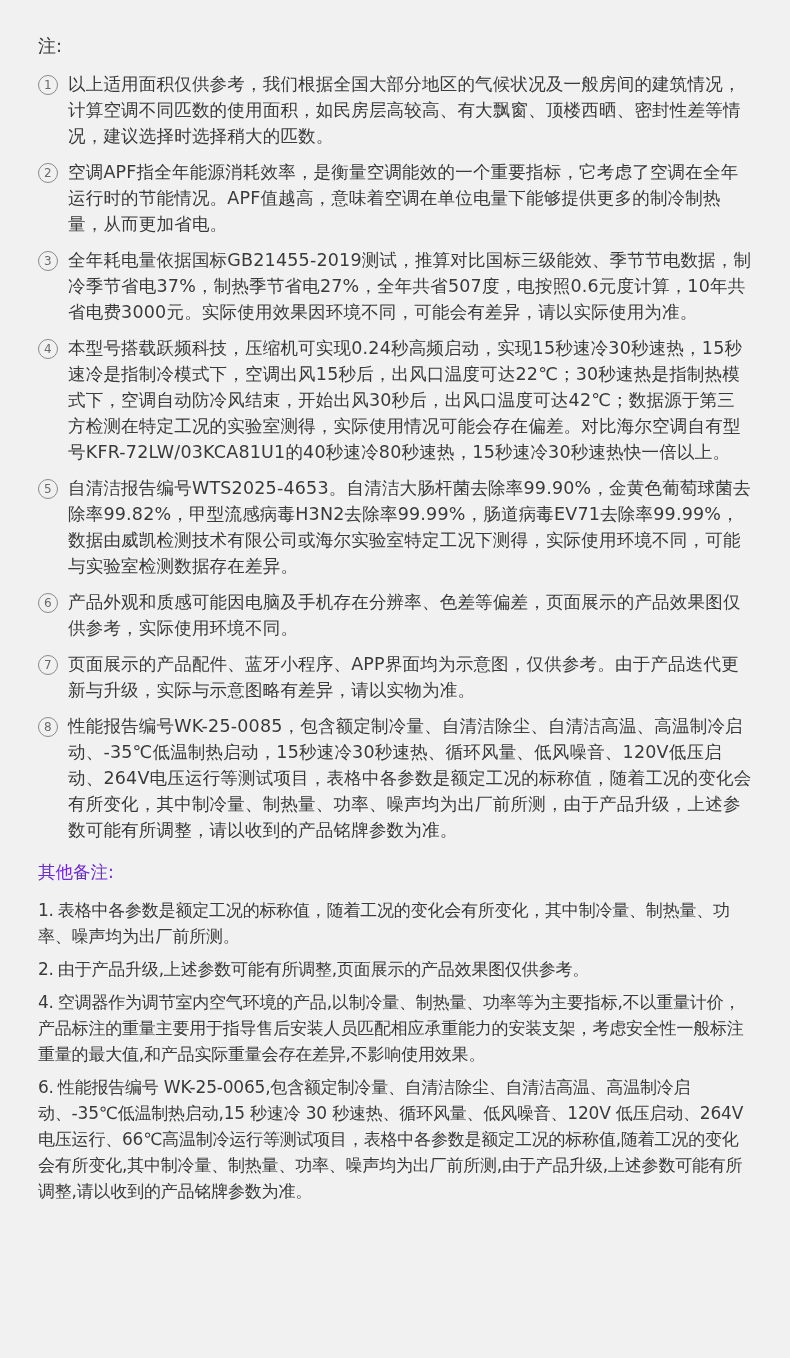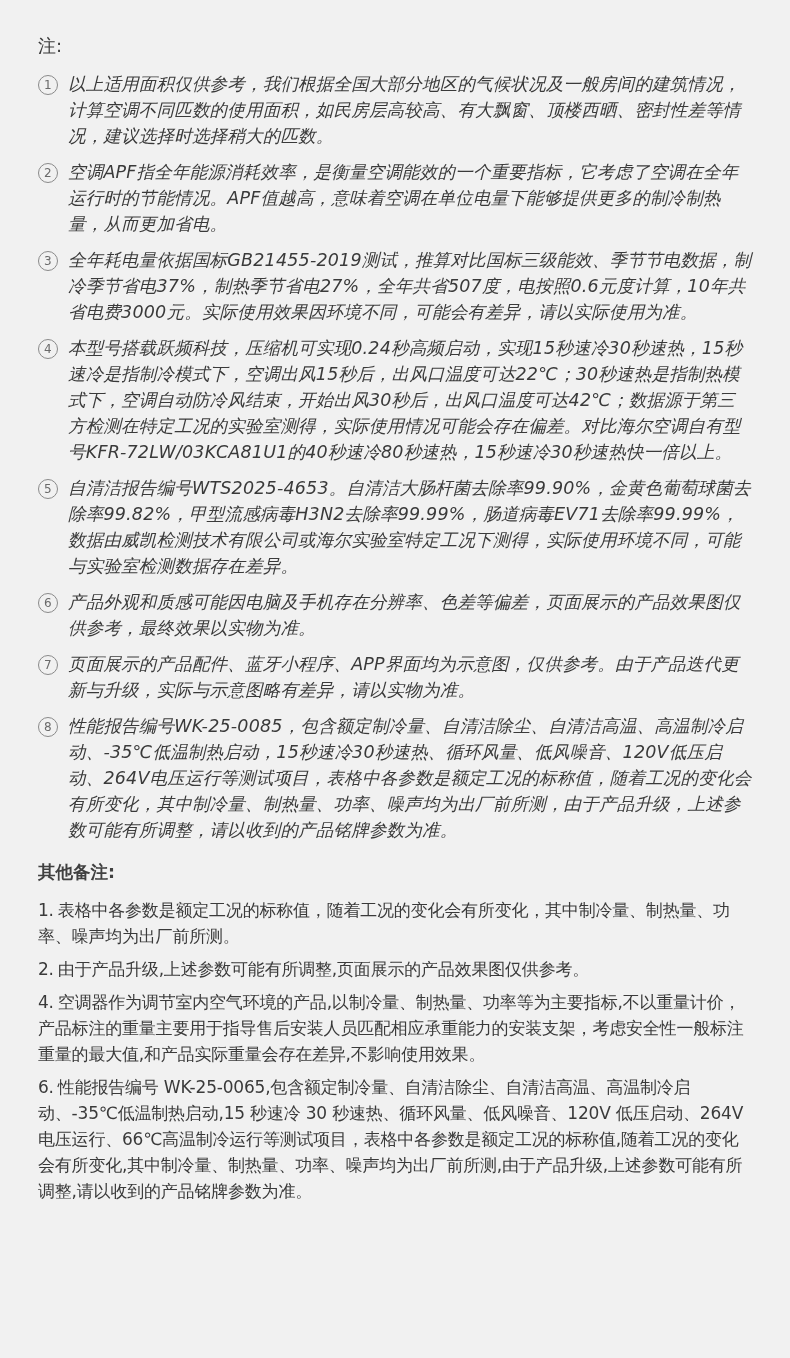--- a/index.html
+++ b/index.html
@@ -49,28 +49,26 @@
     border: 1px solid #8a8a8a;
     border-radius: 50%;
     font-size: 12px;
     line-height: 18px;
     text-align: center;
     color: #6a6a6a;
     box-sizing: content-box;
   }
   .note .text {
     display: block;
-    font-style: italic;
   }
   .other-heading {
     font-size: 17.5px;
     line-height: 26px;
     margin: 16px 0 0 0;
-    color: #404040;
-    font-weight: bold;
+    color: #6d28d9;
   }
   .other-list {
     list-style: none;
     margin: 12px 0 0 0;
     padding: 0;
   }
   .other-item {
     font-size: 17px;
     line-height: 26px;
     margin-bottom: 7px;
@@ -100,21 +98,21 @@
     <li class="note">
       <span class="num">4</span>
       <span class="text">本型号搭载跃频科技，压缩机可实现0.24秒高频启动，实现15秒速冷30秒速热，15秒速冷是指制冷模式下，空调出风15秒后，出风口温度可达22℃；30秒速热是指制热模式下，空调自动防冷风结束，开始出风30秒后，出风口温度可达42℃；数据源于第三方检测在特定工况的实验室测得，实际使用情况可能会存在偏差。对比海尔空调自有型号KFR-72LW/03KCA81U1的40秒速冷80秒速热，15秒速冷30秒速热快一倍以上。</span>
     </li>
     <li class="note">
       <span class="num">5</span>
       <span class="text">自清洁报告编号WTS2025-4653。自清洁大肠杆菌去除率99.90%，金黄色葡萄球菌去除率99.82%，甲型流感病毒H3N2去除率99.99%，肠道病毒EV71去除率99.99%，数据由威凯检测技术有限公司或海尔实验室特定工况下测得，实际使用环境不同，可能与实验室检测数据存在差异。</span>
     </li>
     <li class="note">
       <span class="num">6</span>
-      <span class="text">产品外观和质感可能因电脑及手机存在分辨率、色差等偏差，页面展示的产品效果图仅供参考，最终效果以实物为准。</span>
+      <span class="text">产品外观和质感可能因电脑及手机存在分辨率、色差等偏差，页面展示的产品效果图仅供参考，实际使用环境不同。</span>
     </li>
     <li class="note">
       <span class="num">7</span>
       <span class="text">页面展示的产品配件、蓝牙小程序、APP界面均为示意图，仅供参考。由于产品迭代更新与升级，实际与示意图略有差异，请以实物为准。</span>
     </li>
     <li class="note">
       <span class="num">8</span>
       <span class="text">性能报告编号WK-25-0085，包含额定制冷量、自清洁除尘、自清洁高温、高温制冷启动、-35℃低温制热启动，15秒速冷30秒速热、循环风量、低风噪音、120V低压启动、264V电压运行等测试项目，表格中各参数是额定工况的标称值，随着工况的变化会有所变化，其中制冷量、制热量、功率、噪声均为出厂前所测，由于产品升级，上述参数可能有所调整，请以收到的产品铭牌参数为准。</span>
     </li>
   </ol>

